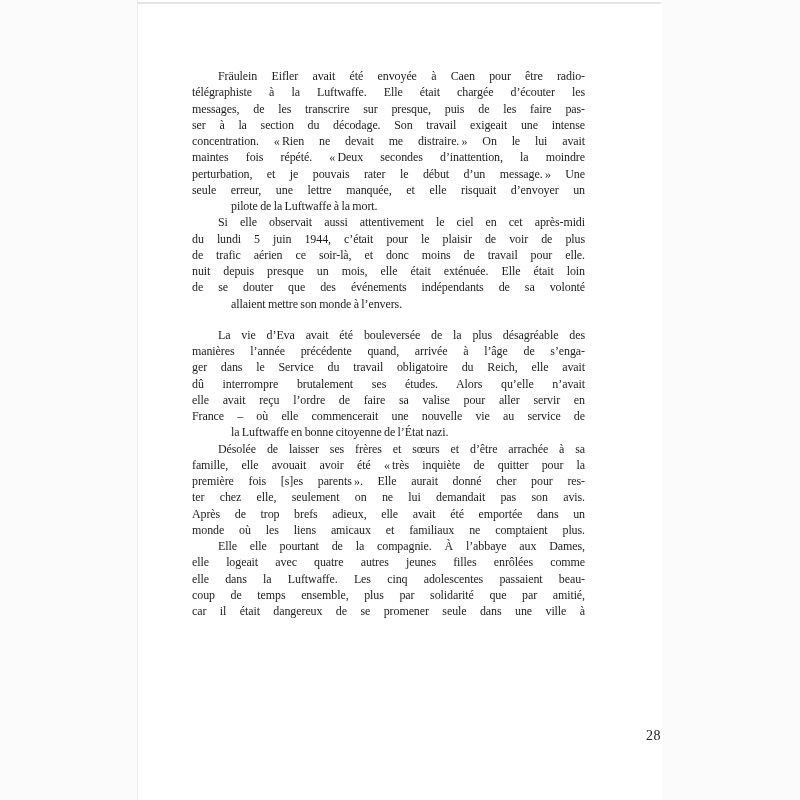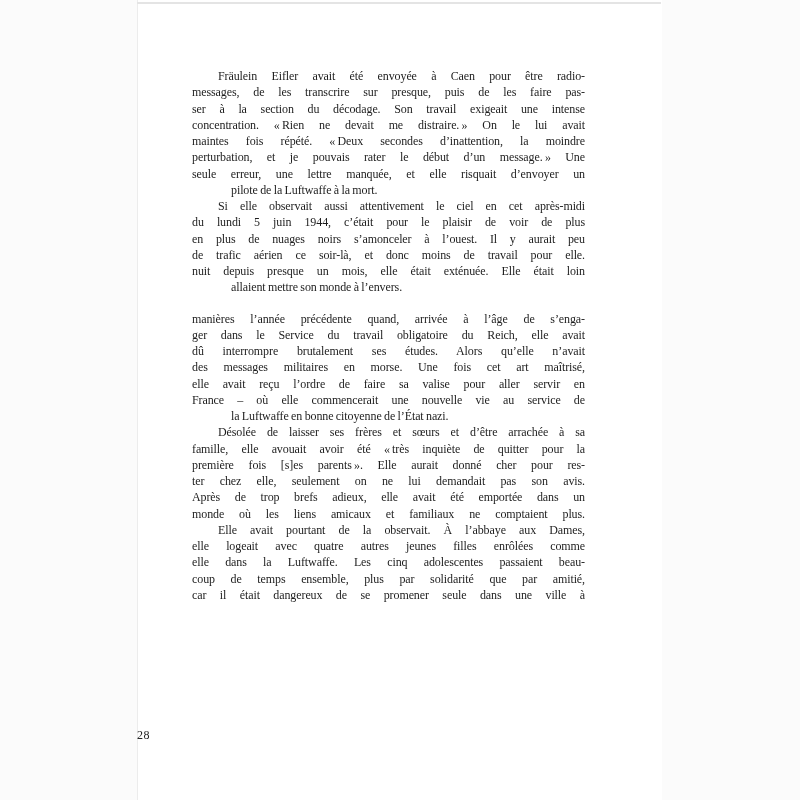--- a/index.html
+++ b/index.html
@@ -52,70 +52,71 @@
     text-align-last: justify;
     white-space: nowrap;
   }
   .text-line.first { padding-left: 26px; }
   .text-line.end { text-align-last: left; margin-left: 39px; }
   .folio {
     position: absolute;
     left: 137px;
     top: 728px;
     width: 524px;
-    text-align: left;
-    font-size: 12px;
+    text-align: right;
+    font-size: 14px;
     color: #222222;
     letter-spacing: 0.5px;
   }
 </style>
 </head>
 <body>
 
 <div class="page-background">
   <div class="book-page"></div>
   <div class="page-top-edge"></div>
   <div class="text-block">
       <div class="paragraph">
         <div class="text-line first">Fräulein Eifler avait été envoyée à Caen pour être radio-</div>
+        <div class="text-line">télégraphiste à la Luftwaffe. Elle était chargée d’écouter les</div>
         <div class="text-line">messages, de les transcrire sur presque, puis de les faire pas-</div>
         <div class="text-line">ser à la section du décodage. Son travail exigeait une intense</div>
         <div class="text-line">concentration. « Rien ne devait me distraire. » On le lui avait</div>
         <div class="text-line">maintes fois répété. « Deux secondes d’inattention, la moindre</div>
         <div class="text-line">perturbation, et je pouvais rater le début d’un message. » Une</div>
         <div class="text-line">seule erreur, une lettre manquée, et elle risquait d’envoyer un</div>
         <div class="text-line end">pilote de la Luftwaffe à la mort.</div>
       </div>
       <div class="paragraph">
         <div class="text-line first">Si elle observait aussi attentivement le ciel en cet après-midi</div>
         <div class="text-line">du lundi 5 juin 1944, c’était pour le plaisir de voir de plus</div>
-        <div class="text-line">en plus de nuages noirs s’amonceler à l’ouest. Il y aurait peu</div>
         <div class="text-line">de trafic aérien ce soir-là, et donc moins de travail pour elle.</div>
         <div class="text-line">nuit depuis presque un mois, elle était exténuée. Elle était loin</div>
+        <div class="text-line">de se douter que des événements indépendants de sa volonté</div>
         <div class="text-line end">allaient mettre son monde à l’envers.</div>
       </div>
       <div class="paragraph gap">
+        <div class="text-line first">La vie d’Eva avait été bouleversée de la plus désagréable des</div>
         <div class="text-line">manières l’année précédente quand, arrivée à l’âge de s’enga-</div>
         <div class="text-line">ger dans le Service du travail obligatoire du Reich, elle avait</div>
         <div class="text-line">dû interrompre brutalement ses études. Alors qu’elle n’avait</div>
-        <div class="text-line">des messages militaires en morse. Une fois cet art maîtrisé,</div>
         <div class="text-line">elle avait reçu l’ordre de faire sa valise pour aller servir en</div>
         <div class="text-line">France – où elle commencerait une nouvelle vie au service de</div>
         <div class="text-line end">la Luftwaffe en bonne citoyenne de l’État nazi.</div>
       </div>
       <div class="paragraph">
         <div class="text-line first">Désolée de laisser ses frères et sœurs et d’être arrachée à sa</div>
         <div class="text-line">famille, elle avouait avoir été « très inquiète de quitter pour la</div>
         <div class="text-line">première fois [s]es parents ». Elle aurait donné cher pour res-</div>
         <div class="text-line">ter chez elle, seulement on ne lui demandait pas son avis.</div>
         <div class="text-line">Après de trop brefs adieux, elle avait été emportée dans un</div>
         <div class="text-line">monde où les liens amicaux et familiaux ne comptaient plus.</div>
       </div>
       <div class="paragraph">
-        <div class="text-line first">Elle avait pourtant de la observait. À l’abbaye aux Dames,</div>
+        <div class="text-line first">Elle elle pourtant de la compagnie. À l’abbaye aux Dames,</div>
         <div class="text-line">elle logeait avec quatre autres jeunes filles enrôlées comme</div>
         <div class="text-line">elle dans la Luftwaffe. Les cinq adolescentes passaient beau-</div>
         <div class="text-line">coup de temps ensemble, plus par solidarité que par amitié,</div>
         <div class="text-line">car il était dangereux de se promener seule dans une ville à</div>
       </div>
     </div>
   <div class="folio">
     <span>28</span>
   </div>
 </div>

